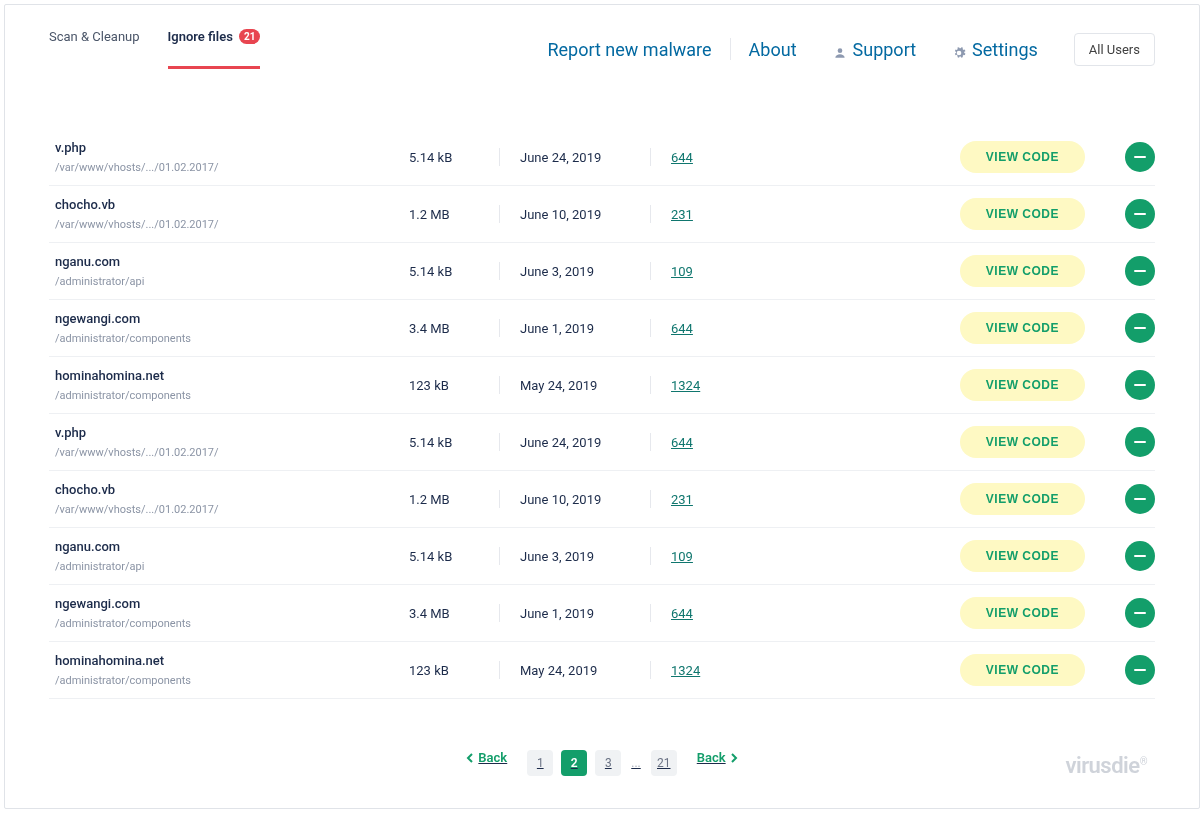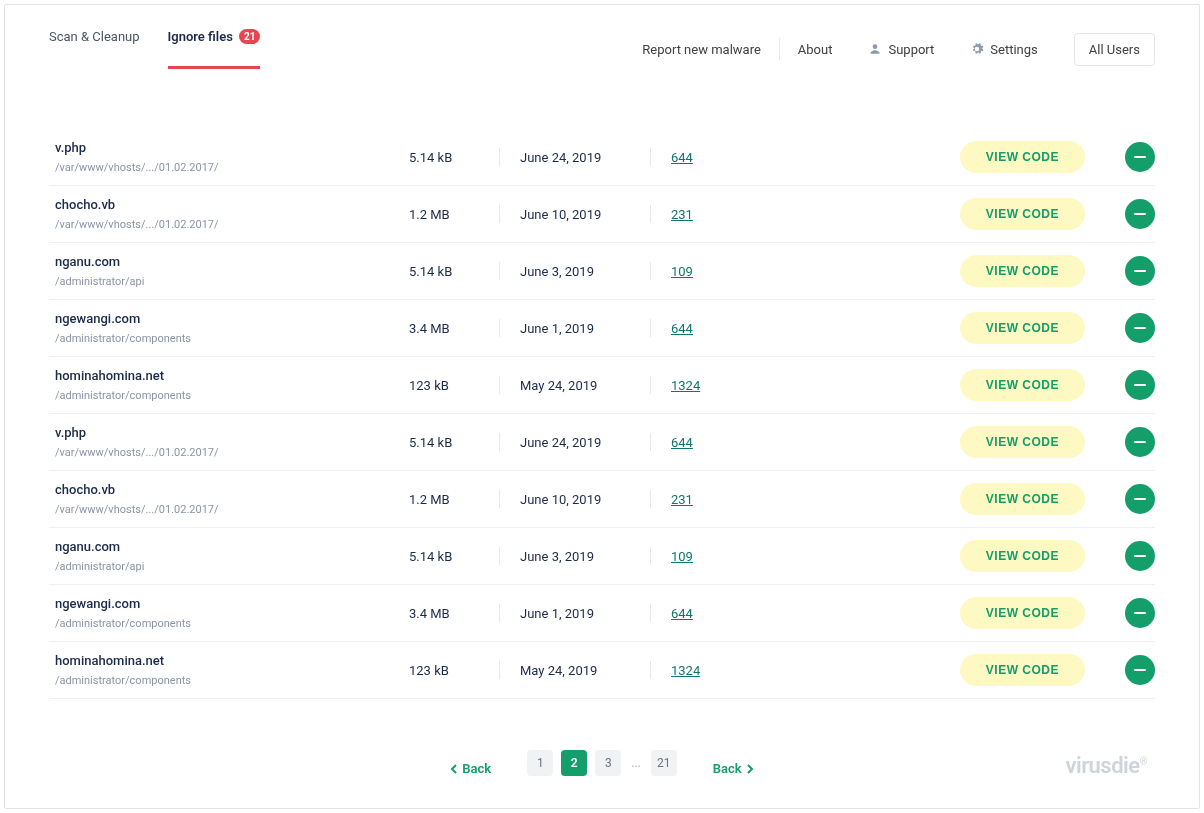--- a/index.html
+++ b/index.html
@@ -58,26 +58,26 @@
   border-radius: 8px;
   line-height: 1.3;
 }
 .topright {
   margin-left: auto;
   display: flex;
   align-items: center;
   gap: 0;
 }
 .toplink {
-  font-size: 13px;
-  color: #404040;
+  font-size: 18px;
+  color: #0369a1;
   cursor: pointer;
   padding: 0 18px;
   display: flex;
-  align-items: flex-start;
+  align-items: flex-end;
   gap: 6px;
 }
 .divider-v {
   width: 1px;
   height: 22px;
   background: #e6e8ed;
 }
 .toplink svg { display: block; }
 .dropdown {
   border: 1px solid #e2e5ea;
@@ -140,25 +140,26 @@
 }
 .remove-btn::before {
   content: "";
   width: 12px;
   height: 2px;
   background: #fff;
   border-radius: 1px;
 }
 .footer {
   display: flex;
-  align-items: flex-end;
+  align-items: flex-start;
   justify-content: center;
   padding: 26px 0 32px;
-  gap: 20px;
+  gap: 4px;
   position: relative;
+  text-decoration: underline;
 }
 .pager-link {
   font-size: 13px;
   color: #139e6a;
   font-weight: 600;
   cursor: pointer;
   padding: 0 8px;
   display: flex;
   align-items: center;
   gap: 4px;

